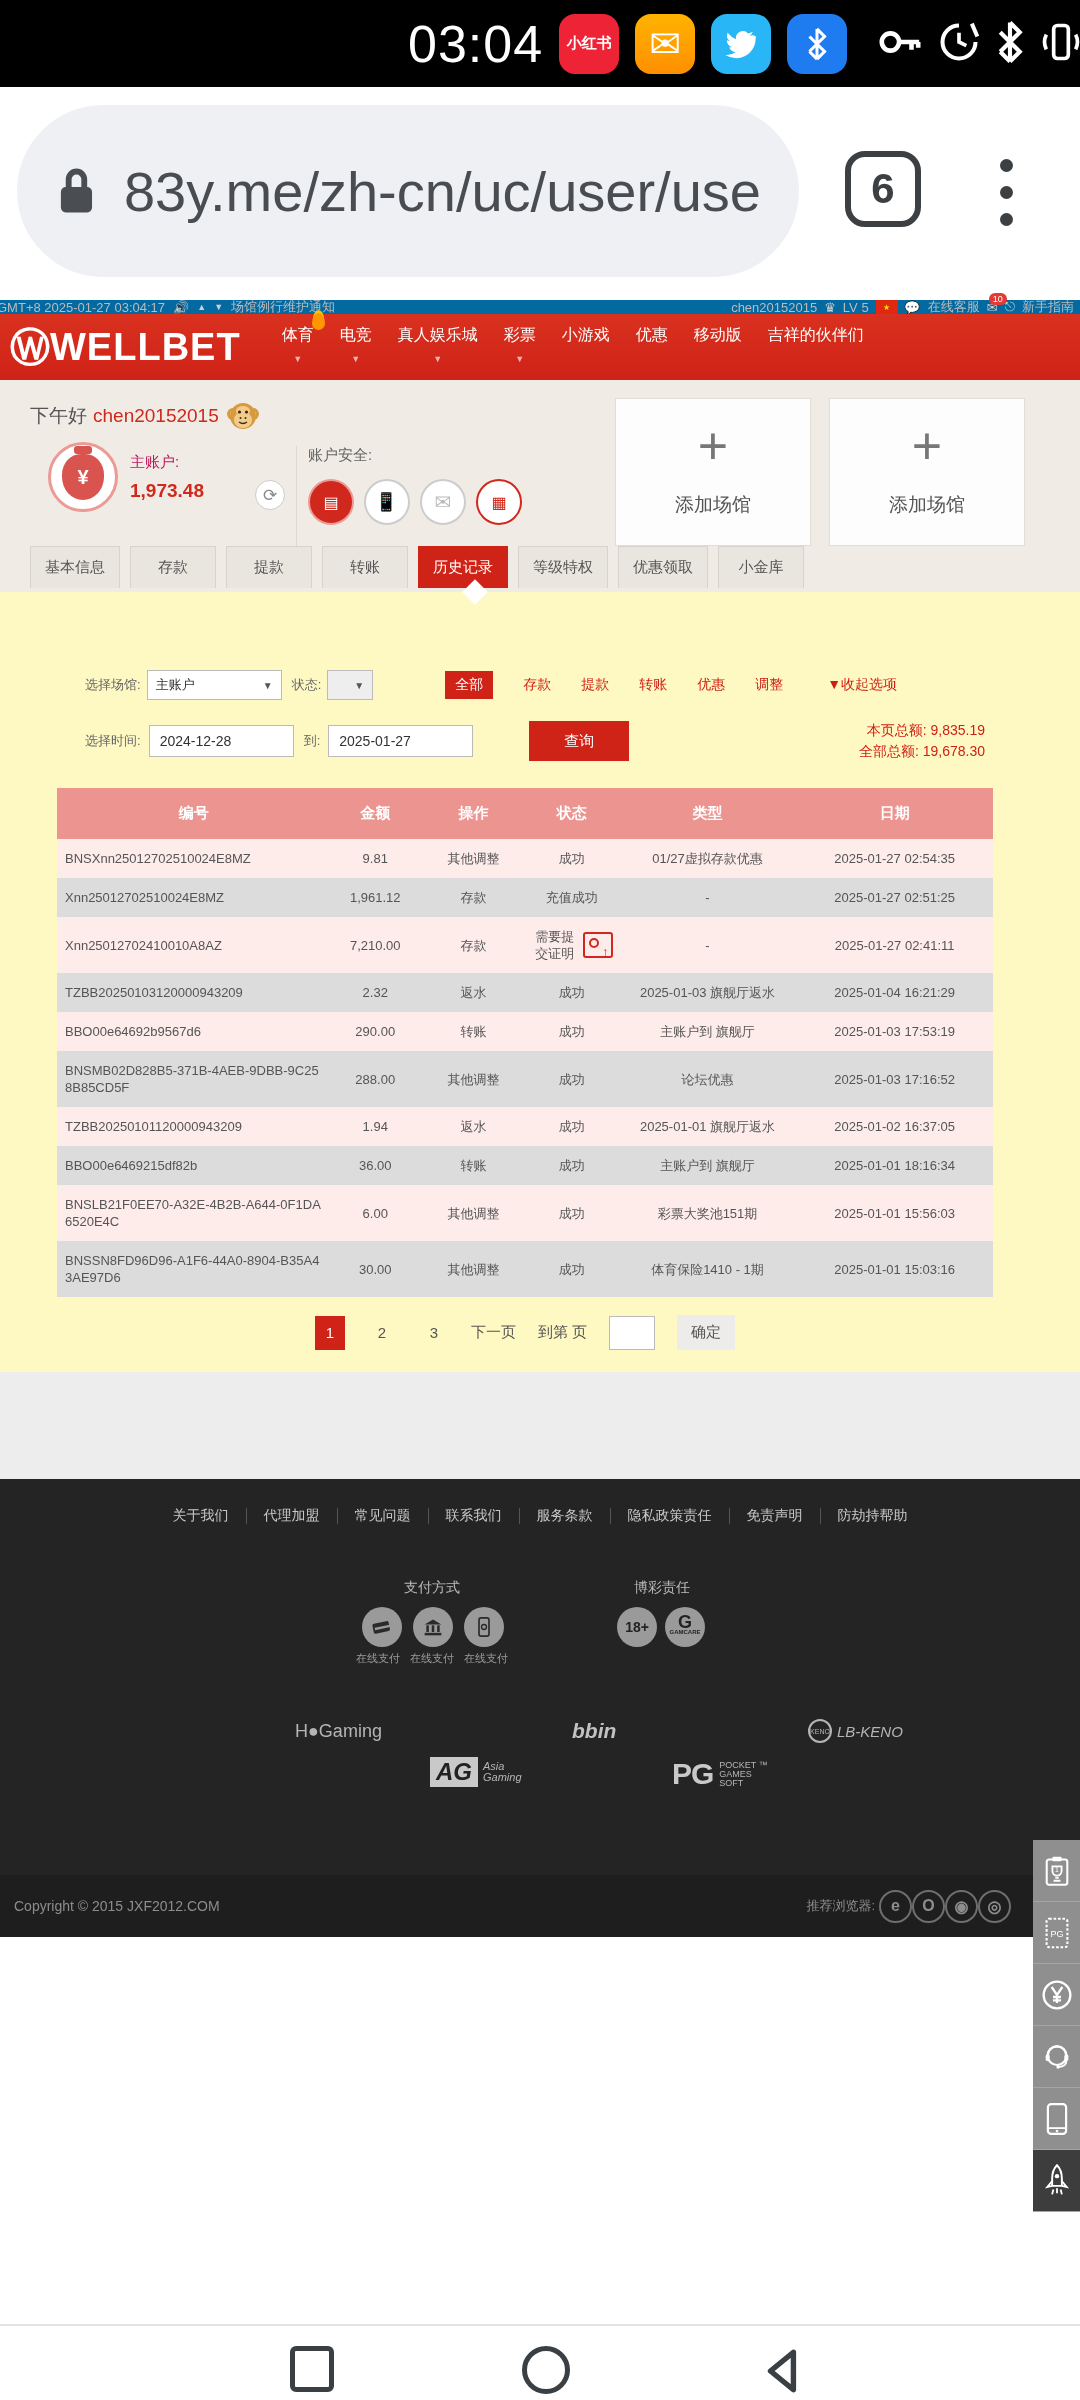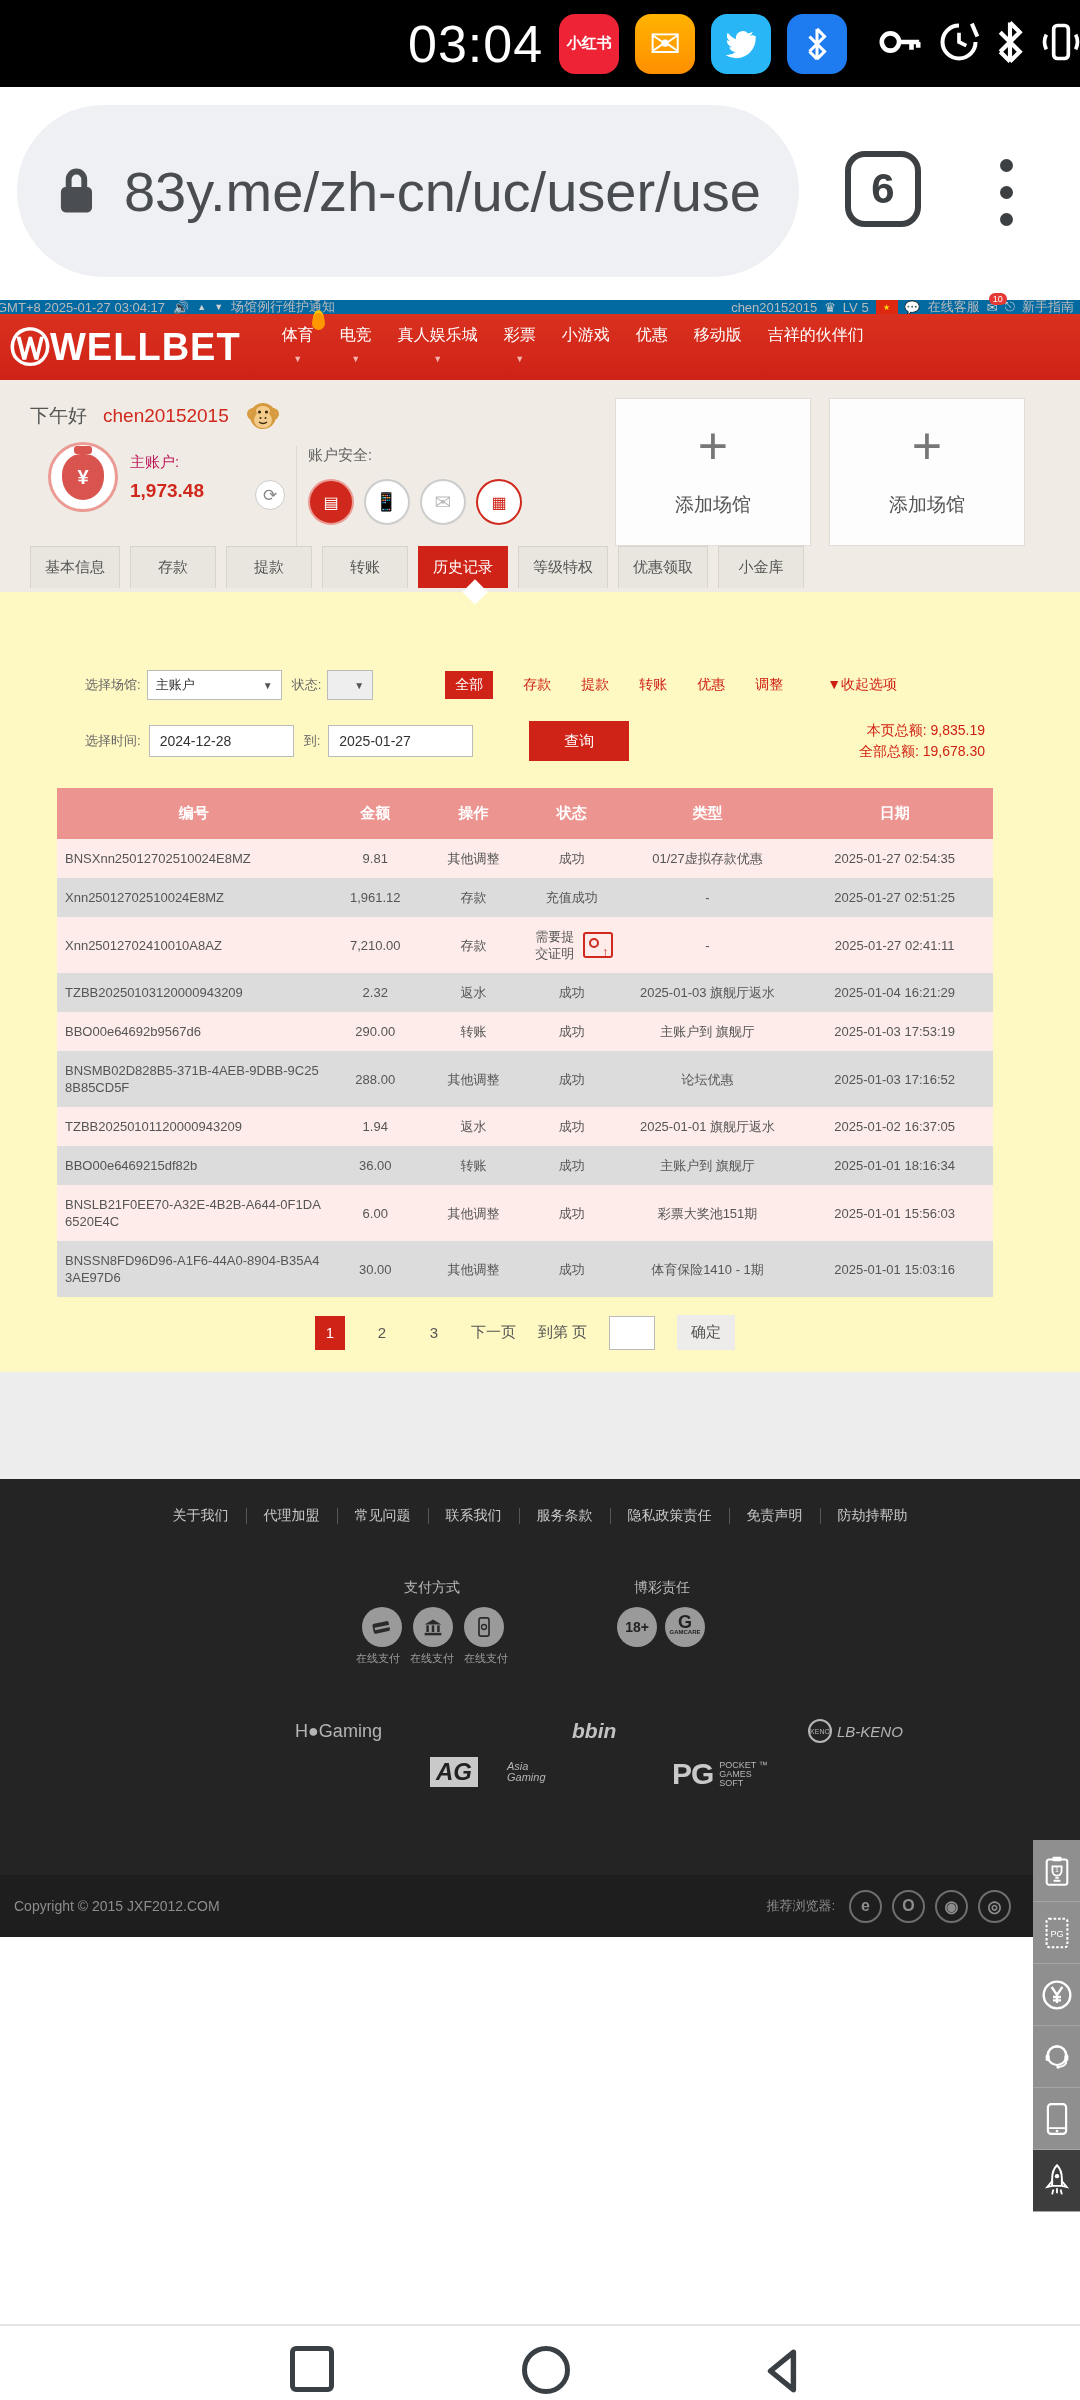--- a/index.html
+++ b/index.html
@@ -40,21 +40,21 @@
   .logo { display:flex; align-items:center; color:#fff; margin-left:10px; }
   .logo-mark { font-size:40px; font-weight:bold; line-height:40px; }
   .logo-text { font-size:38px; font-weight:bold; letter-spacing:1px; }
   .nav-items { display:flex; margin-left:28px; gap:0; }
   .nav-item { color:#fff; font-size:16px; padding:0 13px; text-align:center; position:relative; line-height:16px; }
   .nav-caret { display:block; font-size:9px; color:#f4b3ad; margin-top:8px; }
   .flame { position:absolute; top:-14px; right:2px; width:13px; height:17px; background:#ff9800; border-radius:50% 50% 50% 50%/60% 60% 40% 40%; box-shadow:0 -4px 0 -1px #ffc107; }
 
   
   .account-strip { height:212px; background:#f0ece5; position:relative; }
-  .greeting { position:absolute; left:30px; top:18px; font-size:19px; color:#555; display:flex; align-items:center; gap:16px; }
+  .greeting { position:absolute; left:30px; top:18px; font-size:19px; color:#555; display:flex; align-items:center; gap:6px; }
   .greeting .uname { color:#d0281c; }
   .wallet { position:absolute; left:48px; top:62px; display:flex; align-items:center; }
   .bag-circle { width:70px; height:70px; border-radius:50%; background:#fff; border:3px solid #eb9a94; display:flex; align-items:center; justify-content:center; }
   .bag { width:42px; height:46px; background:#d9534f; border-radius:45% 45% 50% 50%; position:relative; display:flex; align-items:center; justify-content:center; color:#fff; font-size:20px; font-weight:bold; }
   .bag:before { content:""; position:absolute; top:-8px; left:50%; transform:translateX(-50%); width:18px; height:8px; background:#d9534f; border-radius:3px; }
   .wallet-info { margin-left:12px; }
   .wallet-label { font-size:15px; color:#be185d; }
   .wallet-balance { font-size:19px; font-weight:bold; color:#d0281c; margin-top:8px; }
   .refresh { position:absolute; left:255px; top:100px; width:30px; height:30px; border-radius:50%; background:#fff; border:1px solid #ccc; display:flex; align-items:center; justify-content:center; color:#888; font-size:17px; }
   .vdiv { position:absolute; top:66px; width:1px; height:110px; background:#ddd9d2; }
@@ -137,27 +137,27 @@
   .pay-labels { position:absolute; top:172px; left:356px; display:flex; gap:10px; }
   .pay-labels span { font-size:11px; color:#9a9a9a; }
   .providers { position:absolute; top:230px; left:0; right:80px; }
   .prov { position:absolute; color:#b5b5b5; white-space:nowrap; }
   .prov-hg { left:295px; top:12px; font-size:18px; }
   .prov-bbin { left:572px; top:10px; font-size:21px; font-style:italic; font-weight:bold; color:#c2c2c2; }
   .prov-keno { left:808px; top:10px; font-size:15px; font-style:italic; display:flex; align-items:center; gap:5px; }
   .keno-circ { width:24px; height:24px; border:2px solid #b5b5b5; border-radius:50%; font-size:7px; display:flex; align-items:center; justify-content:center; font-style:normal; }
   .prov-ag { left:430px; top:48px; display:flex; align-items:center; gap:5px; }
   .ag-box { background:#c9c9c9; color:#222; font-weight:bold; font-size:24px; padding:1px 6px; font-style:italic; }
-  .ag-sub { font-size:11px; font-style:italic; line-height:11px; color:#b5b5b5;margin-left:24px; }
+  .ag-sub { font-size:11px; font-style:italic; line-height:11px; color:#b5b5b5; }
   .prov-pg { left:672px; top:48px; display:flex; align-items:center; gap:6px; }
   .pg-mark { font-size:30px; font-weight:bold; color:#c9c9c9; letter-spacing:-1px; }
   .pg-sub { font-size:9px; line-height:9px; color:#b5b5b5; font-weight:normal; }
   .copyright-bar { position:absolute; bottom:0; left:0; right:0; height:62px; background:#1e1e1e; display:flex; align-items:center; padding:0 14px; }
   .copy-text { color:#8d8d8d; font-size:14px; }
-  .rec-browsers { margin-left:auto; display:flex; align-items:center; gap:10px; margin-right:55px; }
+  .rec-browsers { margin-left:auto; display:flex; align-items:center; gap:0; margin-right:55px; }
   .rec-label { color:#8d8d8d; font-size:13px; margin-right:4px; }
   .rb { width:33px; height:33px; border:2px solid #6e6e6e; border-radius:50%; color:#8d8d8d; display:flex; align-items:center; justify-content:center; font-size:16px; font-weight:bold; }
 
   .below-white { height:387px; background:#fff; }
 
   
   .float-bar { position:absolute; right:0; top:1840px; width:47px; }
   .fb-item { width:47px; height:62px; background:#8f8f8f; border-bottom:1px solid #a5a5a5; display:flex; align-items:center; justify-content:center; color:#fff; }
   .fb-item.dark { background:#3d3d3d; }
   .fb-item svg { display:block; }

